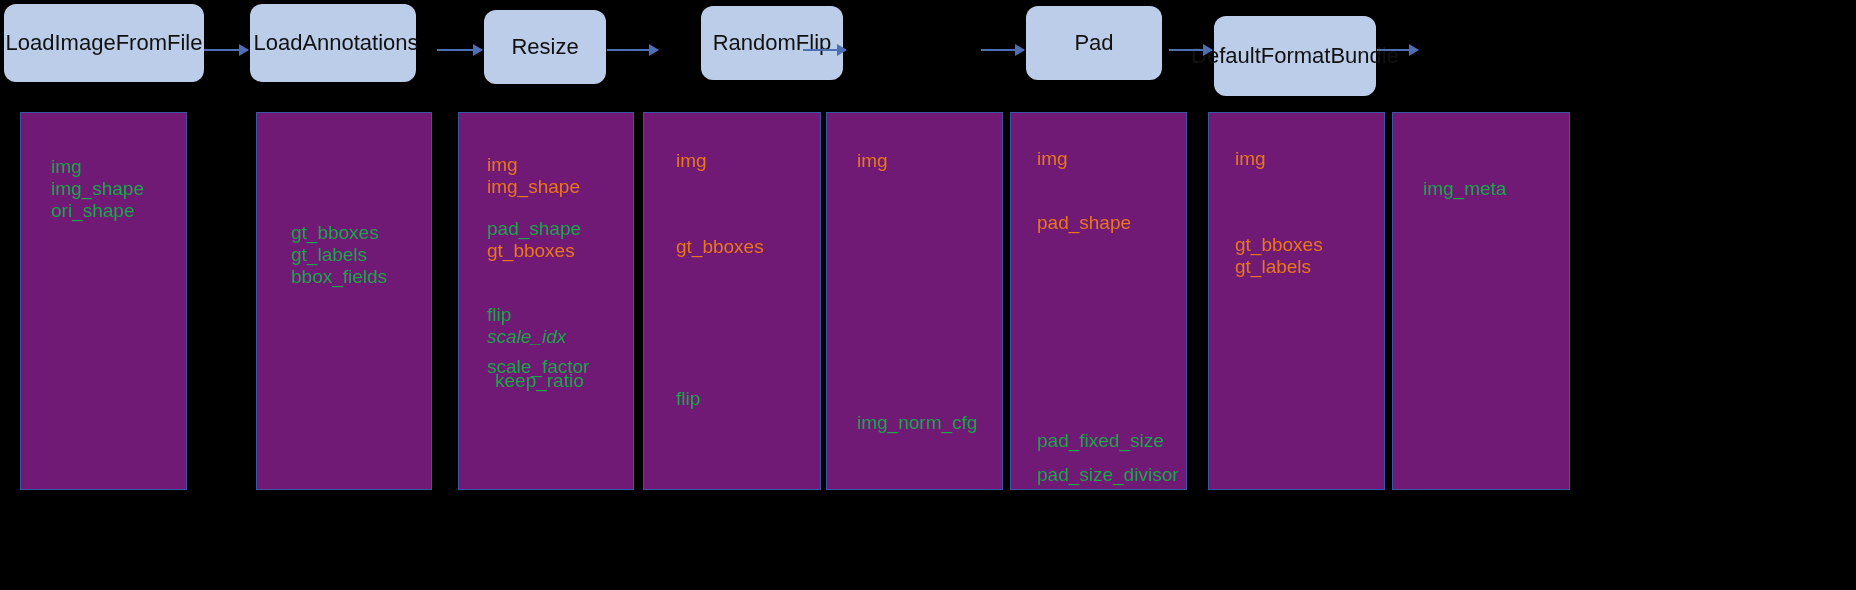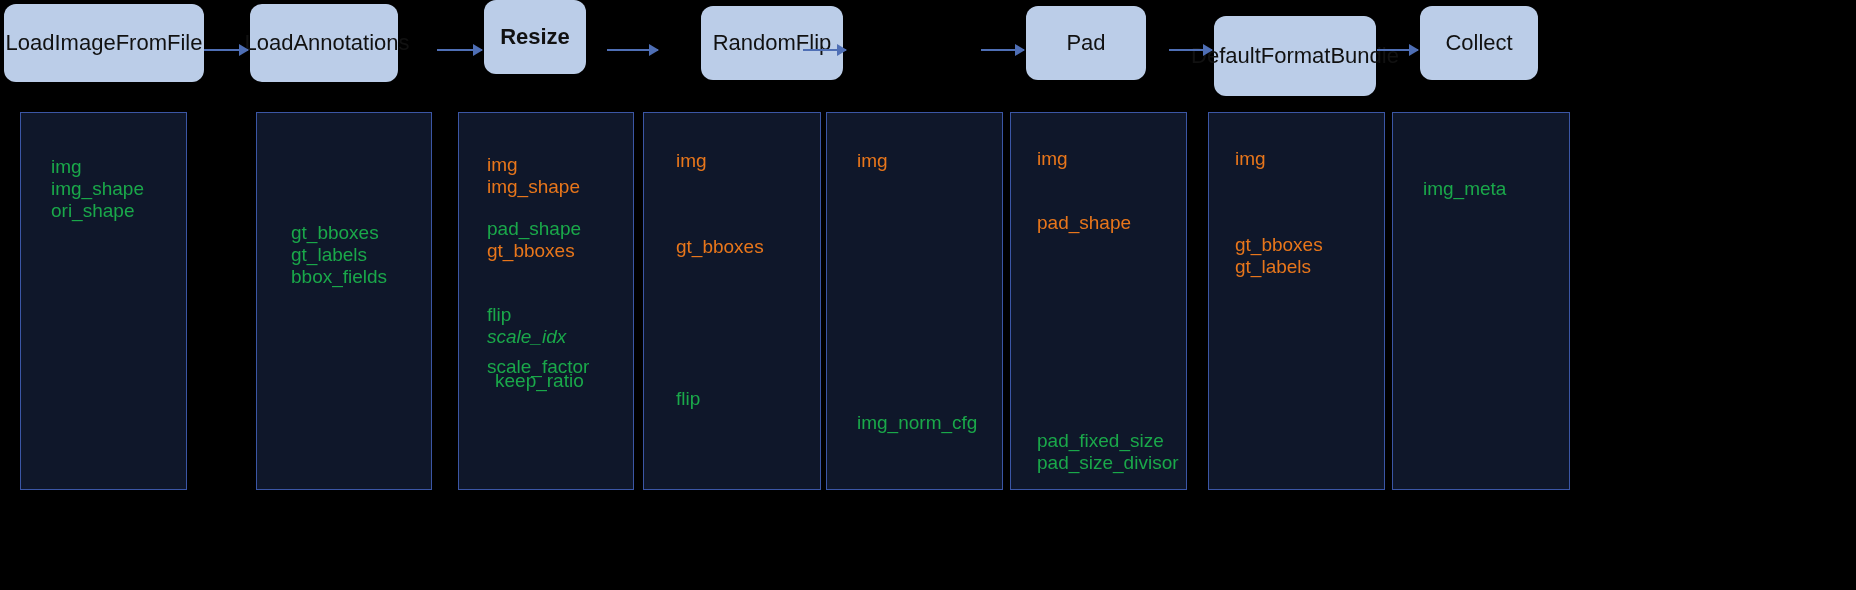--- a/index.html
+++ b/index.html
@@ -40,57 +40,54 @@
     border-left:10px solid #4f6fb5;
     border-top:6px solid transparent;
     border-bottom:6px solid transparent;
   }
 
   
   .col{
     position:absolute;
     border:1.5px solid #3b56a5;
     box-sizing:border-box;
-    background:#0f172a;
+    background:#701a75;
   }
   .keys{position:absolute;left:0;top:0;width:100%;height:100%;}
   .key{
     position:absolute;
     font-size:19px;
     white-space:nowrap;
     line-height:1;
   }
   .key.new{color:#1aa84a;}
   .key.mod{color:#e8761b;}
 </style>
 </head>
 <body>
 
 <div id="canvas">
   <div class="stage-row">
       <div class="stage" style="left: 4px; top: 4px; width: 200px; height: 78px;">
         <span>LoadImageFromFile</span>
       </div>
-      <div class="stage" style="left: 250px; top: 4px; width: 148px; height: 78px; padding-left: 12px;">
+      <div class="stage" style="left: 250px; top: 4px; width: 166px; height: 78px; padding-left: 12px;">
         <span>LoadAnnotations</span>
       </div>
-      <div class="stage" style="left: 484px; top: 0; width: 102px; height: 74px; font-weight: bold;">
+      <div class="stage" style="left: 484px; top: 10px; width: 122px; height: 74px;">
         <span>Resize</span>
       </div>
       <div class="stage" style="left: 660px; top: 6px; width: 142px; height: 74px; margin-left: 41px;">
         <span>RandomFlip</span>
       </div>
-      <div class="stage" style="left: 1026px; top: 6px; width: 120px; height: 74px;">
+      <div class="stage" style="left: 1026px; top: 6px; width: 136px; height: 74px;">
         <span>Pad</span>
       </div>
       <div class="stage" style="left: 1214px; top: 4px; width: 162px; height: 80px; margin-top: 12px;">
         <span>DefaultFormatBundle</span>
-      </div>
-      <div class="stage" style="left: 1420px; top: 6px; width: 118px; height: 74px;">
-        <span>Collect</span>
       </div>
       <div class="arrow" style="left: 204px; width: 44px;"></div>
       <div class="arrow" style="left: 437px; width: 45px;"></div>
       <div class="arrow" style="left: 607px; width: 51px;"></div>
       <div class="arrow" style="left: 803px; width: 43px;"></div>
       <div class="arrow" style="left: 981px; width: 43px;"></div>
       <div class="arrow" style="left: 1169px; width: 43px;"></div>
       <div class="arrow" style="left: 1377px; width: 41px;"></div>
     </div>
   <div id="columns-layer">
@@ -131,21 +128,21 @@
         <div class="keys">
           <div class="key mod" style="left: 30px; top: 38px;">img</div>
           <div class="key new" style="left: 30px; top: 300px;">img_norm_cfg</div>
         </div>
       </div>
       <div class="col" style="left: 1010px; top: 112px; width: 177px; height: 378px;">
         <div class="keys">
           <div class="key mod" style="left: 26px; top: 36px;">img</div>
           <div class="key mod" style="left: 26px; top: 100px;">pad_shape</div>
           <div class="key new" style="left: 26px; top: 318px;">pad_fixed_size</div>
-          <div class="key new" style="left: 26px; top: 340px;">pad_size_divisor</div>
+          <div class="key new" style="left: 26px; top: 352px;">pad_size_divisor</div>
         </div>
       </div>
       <div class="col" style="left: 1208px; top: 112px; width: 177px; height: 378px;">
         <div class="keys">
           <div class="key mod" style="left: 26px; top: 36px;">img</div>
           <div class="key mod" style="left: 26px; top: 122px;">gt_bboxes</div>
           <div class="key mod" style="left: 26px; top: 144px;">gt_labels</div>
         </div>
       </div>
       <div class="col" style="left: 1392px; top: 112px; width: 178px; height: 378px;">

